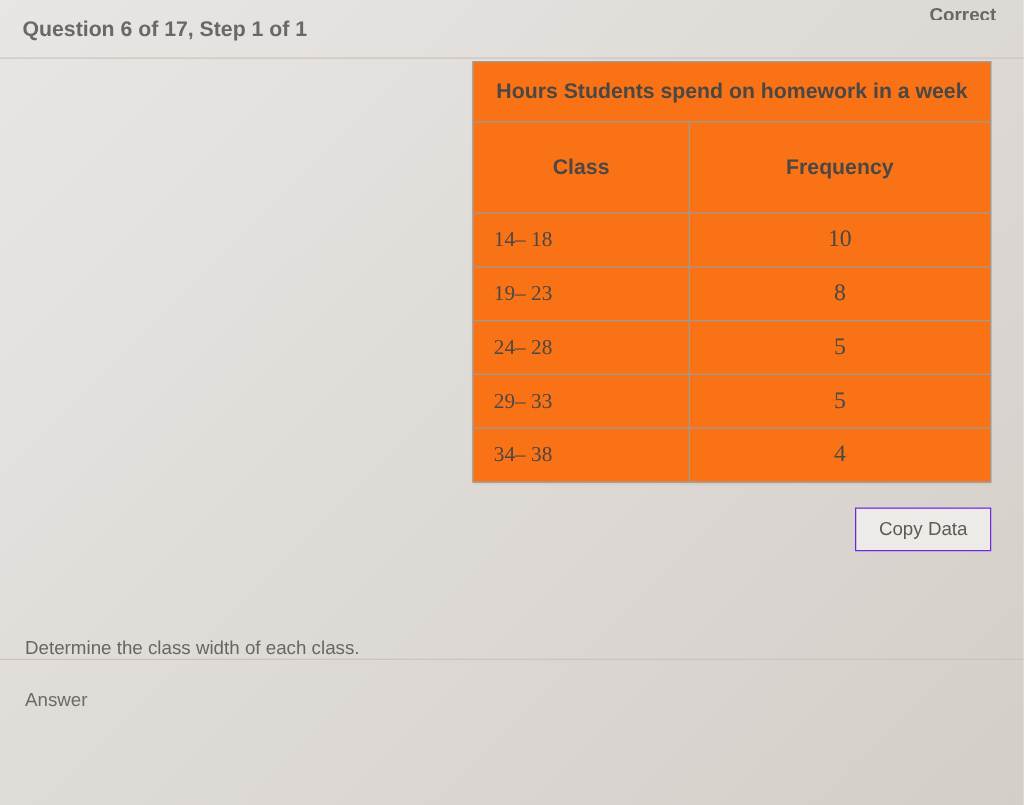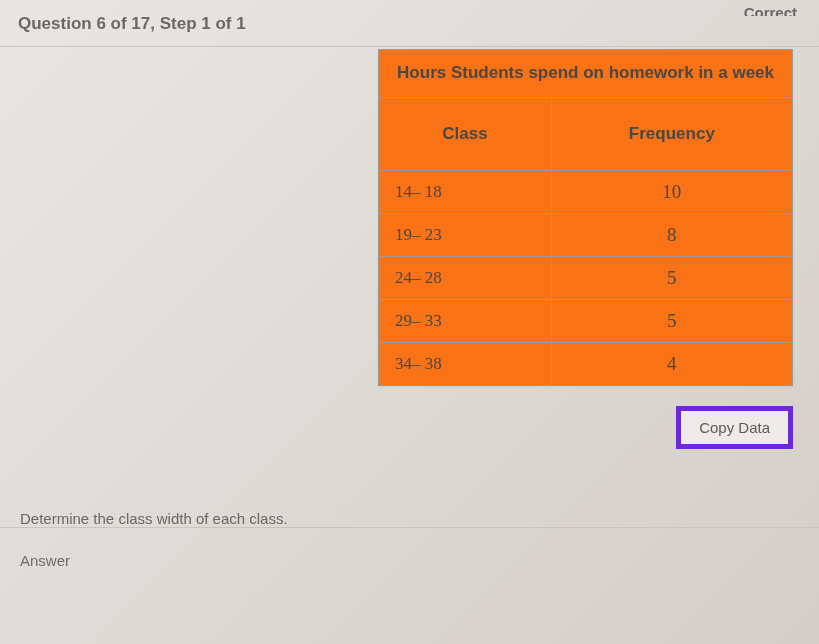--- a/index.html
+++ b/index.html
@@ -88,21 +88,21 @@
       font-size: 19px;
       min-width: 110px;
     }
     .copy-btn-wrap {
       text-align: right;
       margin-top: 20px;
     }
     .copy-btn {
       display: inline-block;
       background: #ecebe8;
-      border: 5px solid #6d28d9;
+      border: 1px solid #6d28d9;
       color: #5e5b56;
       font-size: 15px;
       padding: 8px 18px;
       cursor: pointer;
       font-family: inherit;
     }
     .prompt {
       position: absolute;
       left: 20px;
       bottom: 0;

